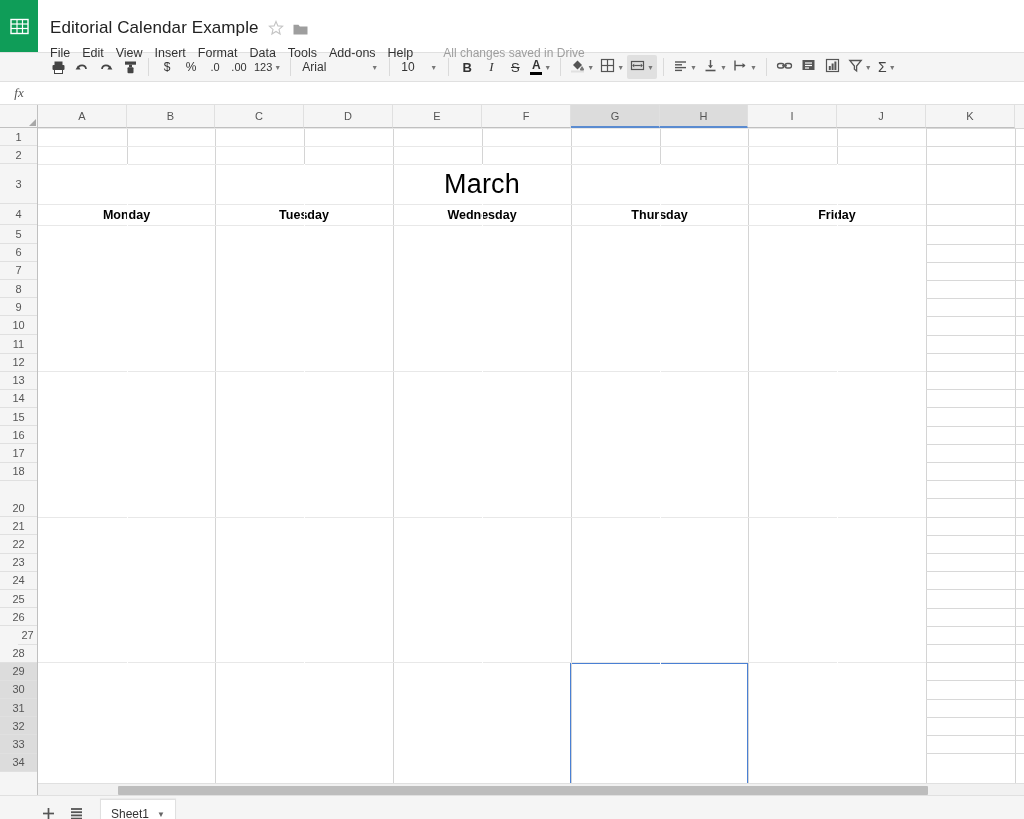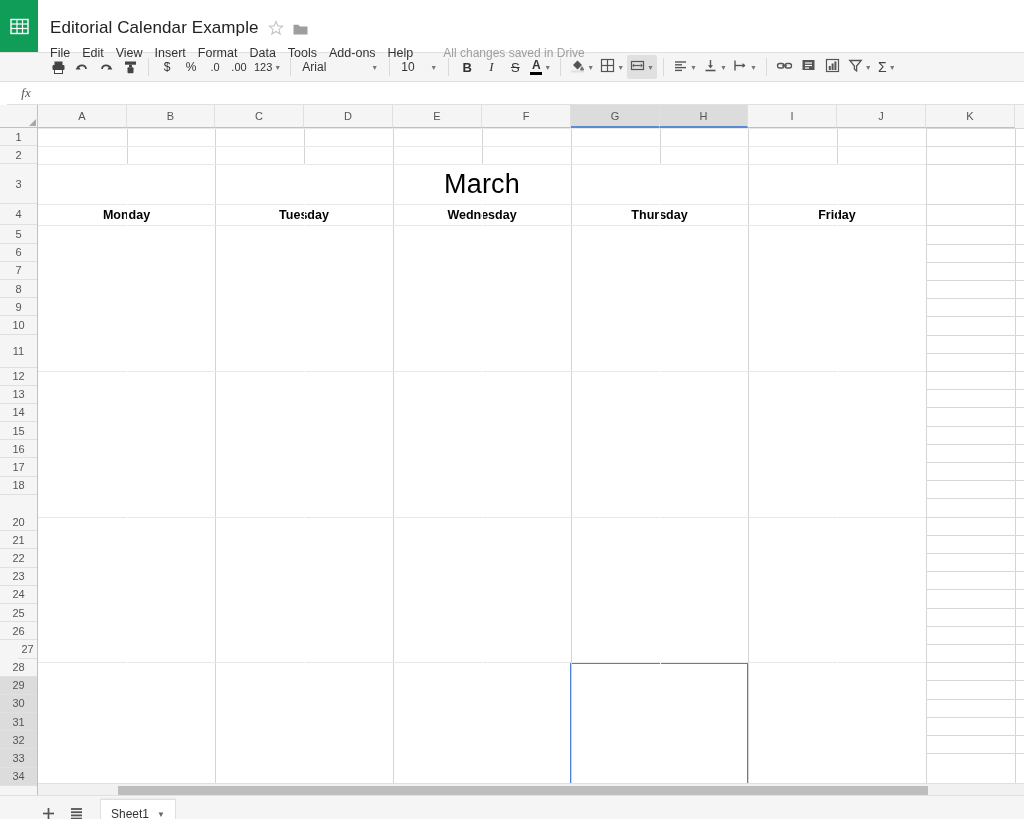--- a/index.html
+++ b/index.html
@@ -59,21 +59,20 @@
   .ital-i { font-style: italic; font-size: 13px; font-family: "Liberation Serif", serif; }
   .strike-i { text-decoration: line-through; font-size: 13px; }
   .txtcolor { display: flex; flex-direction: column; align-items: center; line-height: 1; }
   .txtcolor .a { font-size: 12px; font-weight: bold; }
   .txtcolor .bar { width: 12px; height: 3px; background: #000; margin-top: 1px; }
 
   
   .formulabar {
     height: 23px; display: flex; align-items: center; background: #fff;
     border-bottom: 1px solid #e0e0e0;
-    margin-left: 7px;
   }
   .fx {
     width: 38px; text-align: center; font-size: 13px; font-style: italic;
     color: #555; font-family: "Liberation Serif", serif;
   }
   .fx-input {
     flex: 1; height: 22px; border: none; outline: none; font-size: 12px;
     color: #222; padding-left: 4px; background: transparent;
     font-family: "Liberation Sans", sans-serif;
   }
@@ -401,21 +400,21 @@
         <div class="rowhead" style="height: 18.2px;">1</div>
         <div class="rowhead" style="height: 18.2px;">2</div>
         <div class="rowhead" style="height: 40px;">3</div>
         <div class="rowhead" style="height: 21px;">4</div>
         <div class="rowhead" style="height: 18.2px;">5</div>
         <div class="rowhead" style="height: 18.2px;">6</div>
         <div class="rowhead" style="height: 18.2px;">7</div>
         <div class="rowhead" style="height: 18.2px;">8</div>
         <div class="rowhead" style="height: 18.2px;">9</div>
         <div class="rowhead" style="height: 18.2px;">10</div>
-        <div class="rowhead" style="height: 33px;">11</div>
+        <div class="rowhead" style="height: 19px;">11</div>
         <div class="rowhead" style="height: 18.2px;">12</div>
         <div class="rowhead" style="height: 18.2px;">13</div>
         <div class="rowhead" style="height: 18.2px;">14</div>
         <div class="rowhead" style="height: 18.2px;">15</div>
         <div class="rowhead" style="height: 18.2px;">16</div>
         <div class="rowhead" style="height: 18.2px;">17</div>
         <div class="rowhead" style="height: 18.2px; text-align: right;">18</div>
         <div class="rowhead" style="height: 18.2px; margin-left: 44px;">19</div>
         <div class="rowhead" style="height: 18.2px;">20</div>
         <div class="rowhead" style="height: 18.2px;">21</div>

